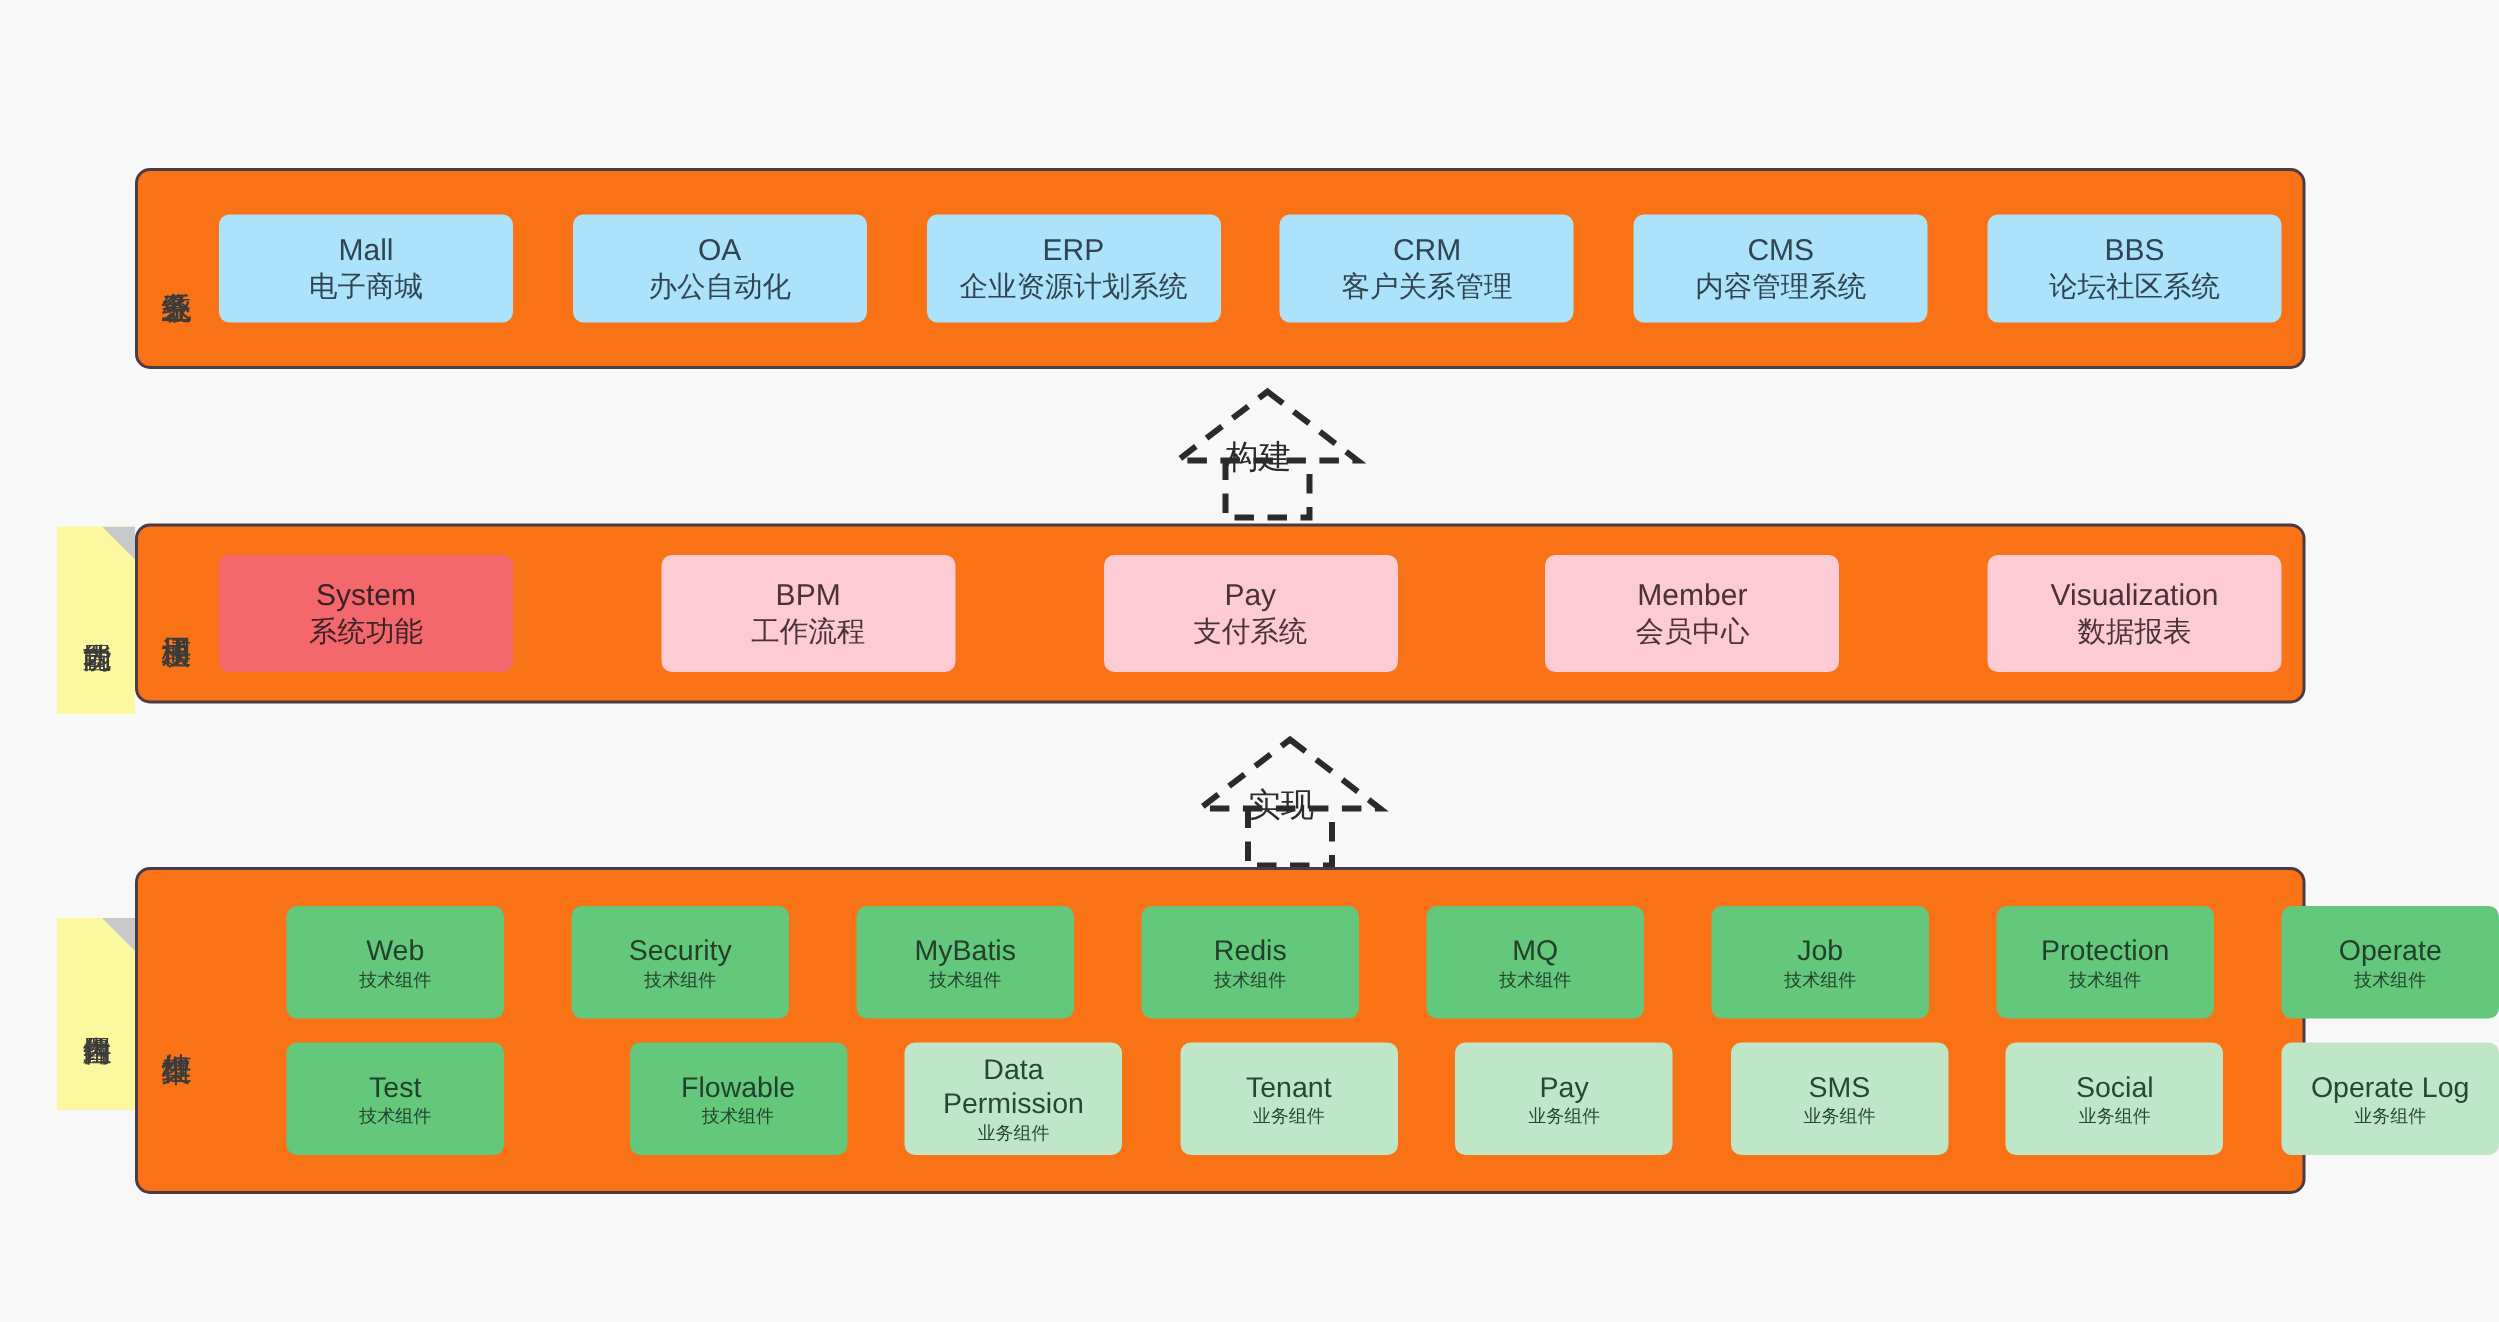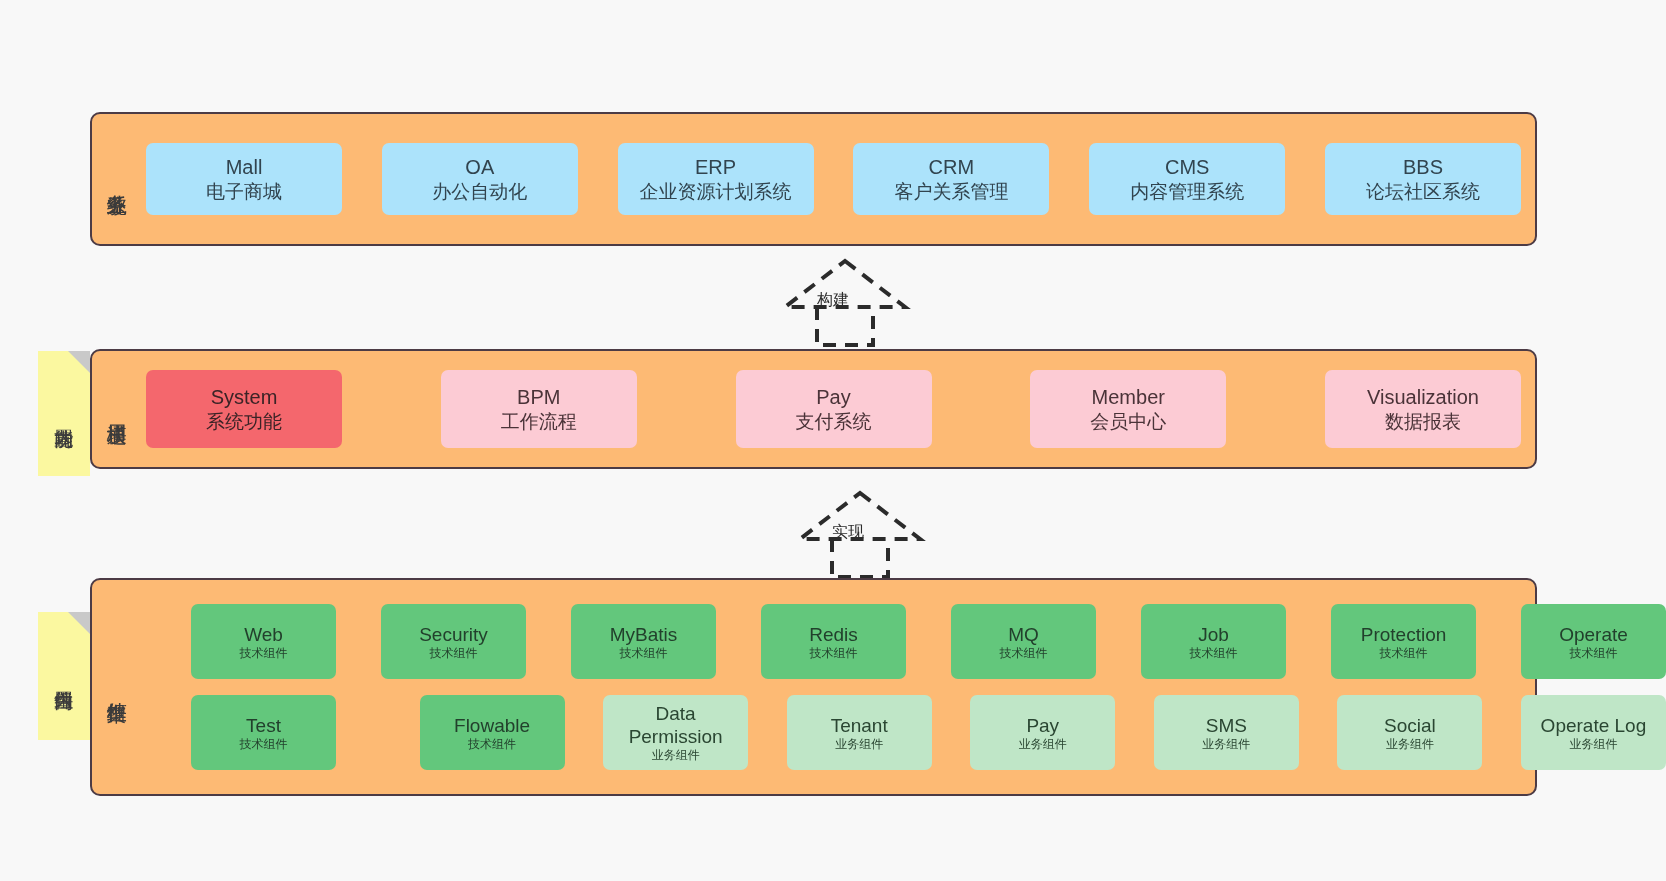--- a/index.html
+++ b/index.html
@@ -19,21 +19,21 @@
   #stage {
     position: absolute;
     left: 0; top: 0;
     width: 1666px;
     height: 881px;
   }
 
   
   .layer {
     position: absolute;
-    background: #fdba74;
+    background: #f97316;
     border: 2px solid #4c3b45;
     border-radius: 10px;
     box-sizing: border-box;
     display: flex;
     align-items: stretch;
   }
   .layer-title {
     width: 50px;
     flex: 0 0 50px;
     display: flex;
@@ -133,21 +133,21 @@
     border-top: 22px solid #c9c9c9;
     border-left: 22px solid transparent;
   }
   #sticky-modules   { left: 38px;  top: 351px;  width: 52px;  height: 125px; }
   #sticky-framework { left: 38px;  top: 612px;  width: 52px;  height: 128px; }
 
   
   .arrow-group { position: absolute; }
   .arrow-group .arrow-label {
     position: absolute;
-    font-size: 16px;
+    font-size: 22px;
     color: #2b2b2b;
     background: transparent;
     white-space: nowrap;
     font-family: Liberation Serif, serif;
   }
   .arrow-group svg { display: block; }
 
   #arrow-build { left: 755px; top: 253px; width: 180px; height: 96px; }
   #arrow-build .arrow-label { left: 62px; top: 37px; }
   #arrow-impl  { left: 770px; top: 485px; width: 180px; height: 96px; }

